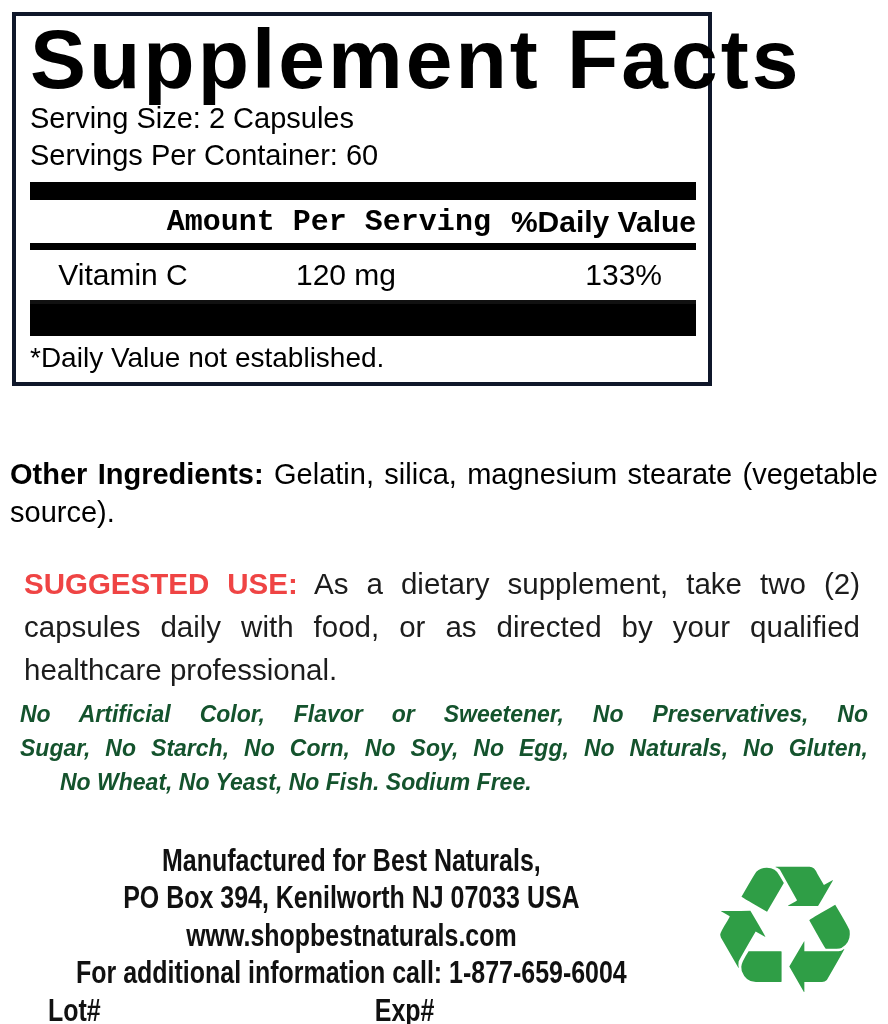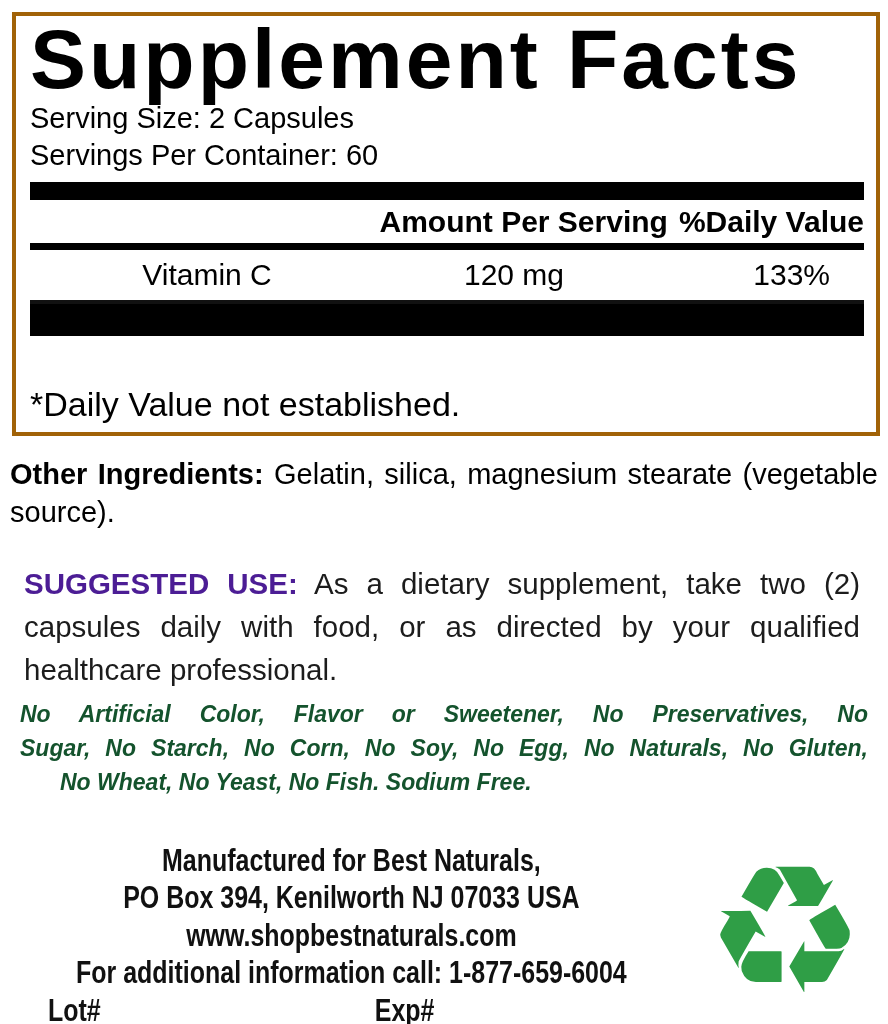--- a/index.html
+++ b/index.html
@@ -3,53 +3,53 @@
 <meta charset="utf-8">
 <style>
   html,body{margin:0;padding:0;background:#ffffff;}
   body{
     width:888px;height:1024px;position:relative;overflow:hidden;
     font-family:"Liberation Sans",sans-serif;color:#000;
     -webkit-font-smoothing:antialiased;
   }
   
   .facts-box{
-    position:absolute;left:12px;top:12px;width:868px;box-sizing:border-box;
-    border:4px solid #a16207;background:#fff;padding:2px 12px 6px 14px;
+    position:absolute;left:12px;top:12px;width:700px;box-sizing:border-box;
+    border:4px solid #0f172a;background:#fff;padding:2px 12px 6px 14px;
   }
   .sf-title{
     font-size:84px;font-weight:bold;line-height:0.98;letter-spacing:3px;
     margin:0;white-space:nowrap;
   }
   .serving-line{font-size:29px;line-height:1.28;letter-spacing:0;}
   .bar{background:#000;width:100%;}
   .bar-xl{height:18px;margin-top:7px;}
   .bar-lg{height:16px;}
   .bar-md{height:7px;}
   .sep{height:4px;background:#111;}
   .hdr-row{display:flex;align-items:center;font-weight:bold;font-size:30px;
     padding:5px 0 4px 0;}
   .hdr-spacer{flex:1;}
-  .hdr-amt{margin-right:11px;}
+  .hdr-amt{margin-right:20px;font-family:Liberation Mono, monospace;}
   .nutr-row{display:flex;align-items:center;font-size:30px;padding:8px 0;}
   .nutr-name{flex:1;text-align:center;}
   .nutr-amt{width:260px;text-align:center;}
   .nutr-dv{width:220px;text-align:right;padding-right:34px;box-sizing:border-box;}
-  .footnote{font-size:34px;padding:6px 0 2px 0;margin-top:43px;}
+  .footnote{font-size:28px;padding:6px 0 2px 0;}
   
   .other-ing{
     position:absolute;left:10px;top:456px;width:868px;
     font-size:29px;line-height:1.3;text-align:justify;
   }
   .other-ing .lead{font-weight:bold;}
   .suggested{
     position:absolute;left:24px;top:563px;width:836px;
     font-size:29.5px;line-height:1.45;text-align:justify;color:#1c1c1c;
   }
-  .suggested .lead{font-weight:bold;color:#4c1d95;}
+  .suggested .lead{font-weight:bold;color:#ef4444;}
   .claims{
     position:absolute;left:20px;top:698px;width:848px;
     font-size:23px;font-weight:bold;font-style:italic;color:#14532d;
     line-height:1.47;
   }
   .claims .jline{text-align:justify;text-align-last:justify;}
   .claims .lline{text-align:left;margin-left:40px;}
   
   .footer-block{
     position:absolute;left:16px;top:842px;width:860px;

